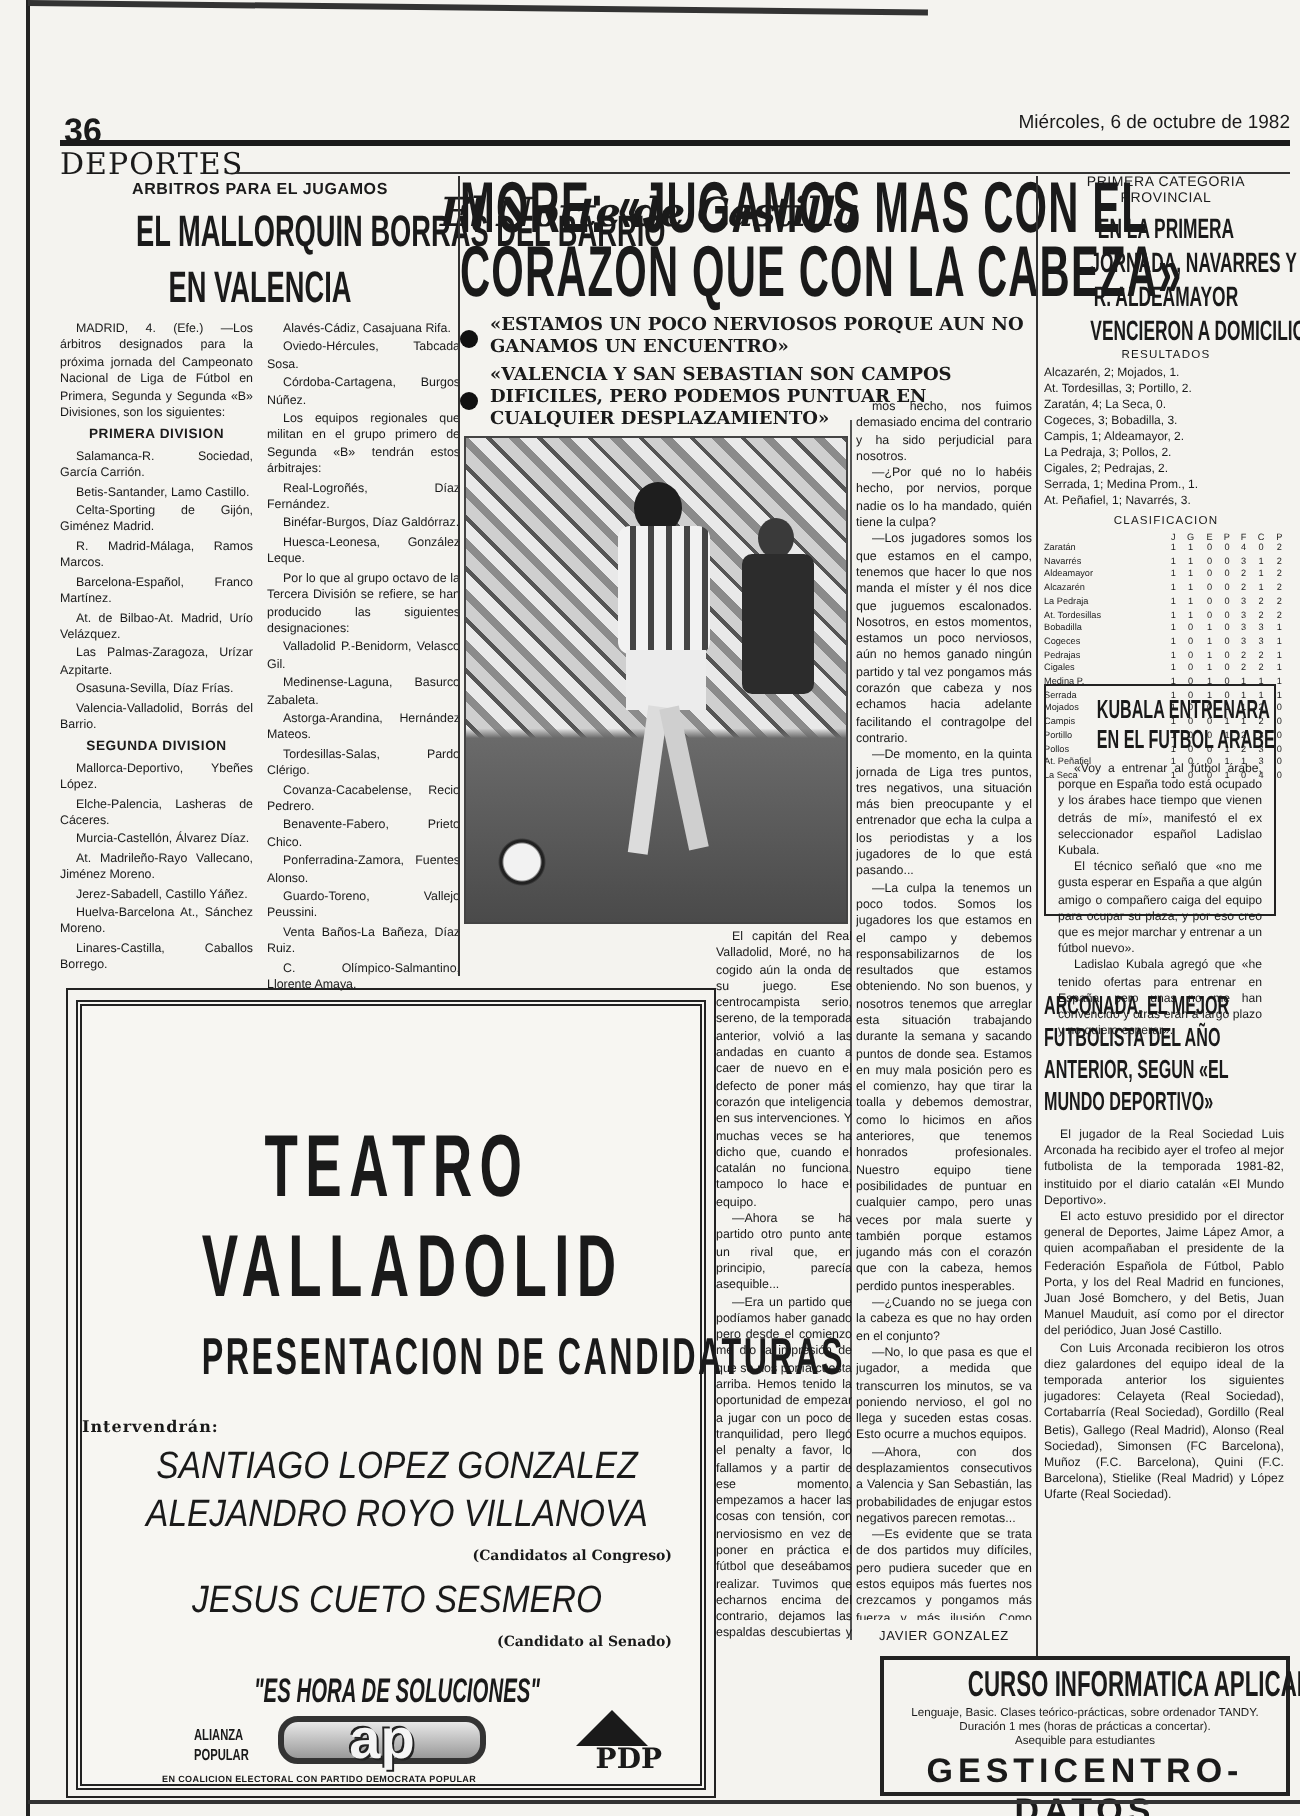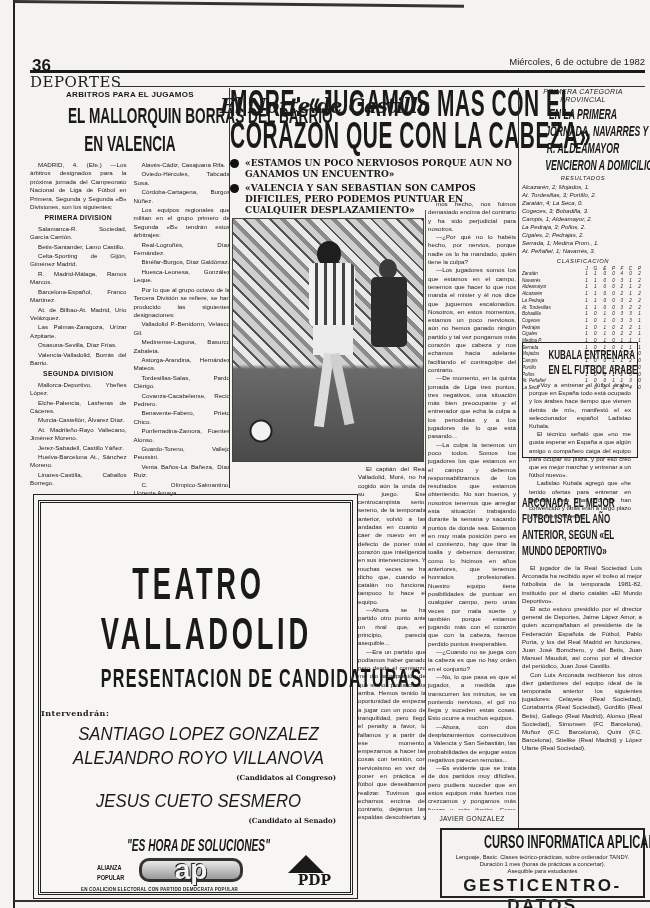--- a/index.html
+++ b/index.html
@@ -26,21 +26,21 @@
   .two-col { display: flex; gap: 7px; margin-top: 6px; }
   .two-col > div { flex: 1; font-size: 6.2px; line-height: 8.4px; text-align: justify; }
   .two-col p { text-indent: 8px; margin-bottom: 1px; }
   .subhead { text-align: center; font-weight: bold; font-size: 6.8px; margin: 3px 0 2px; letter-spacing: 0.3px; }
 
   
   .col-main { position: absolute; left: 230px; top: 88px; width: 288px; }
   .vrule-main { position: absolute; left: 229px; top: 88px; width: 1px; height: 400px; background: #333; }
   .h-main { font-family: "Liberation Sans", sans-serif; font-weight: bold; font-size: 36px; line-height: 32px; transform: scaleX(0.58); transform-origin: left; white-space: nowrap; width: 500px; letter-spacing: 1px; }
   .bullets { margin-top: 6px; }
-  .bullet { display: flex; gap: 6px; font-family: "DejaVu Serif", serif; font-weight: bold; font-size: 9px; line-height: 11px; margin-bottom: 3px; }
+  .bullet { display: flex; gap: 6px; font-family: "DejaVu Serif", serif; font-weight: bold; font-size: 9px; line-height: 11px; margin-bottom: 3px; align-items: center; }
   .dot { width: 9px; height: 9px; background: #111; border-radius: 50%; flex: 0 0 9px; margin-top: 1px; }
   .photo { position: absolute; left: 232px; top: 218px; width: 192px; height: 244px; overflow: hidden; border: 1px solid #444;
     background:
       radial-gradient(circle at 28px 212px, #f2f2f2 0 9px, #222 10px 11px, transparent 12px),
       linear-gradient(180deg, transparent 0 60%, #6a6a6a 62%, #4a4a4a 100%),
       repeating-linear-gradient(45deg, #cfcfcf 0 6px, #8b8b8b 6px 10px, #e9e9e9 10px 16px, #555 16px 18px);
   }
   .player { position: absolute; left: 72px; top: 22px; width: 60px; height: 196px; }
   .player .head { position: absolute; left: 12px; top: 0; width: 24px; height: 26px; background: #1e1e1e; border-radius: 50%; }
   .player .shirt { position: absolute; left: 4px; top: 22px; width: 46px; height: 64px; background: repeating-linear-gradient(90deg, #f2f2f2 0 6px, #444 6px 9px); border-radius: 6px; }
@@ -74,21 +74,21 @@
   .role1 { top: 270px; } .role2 { top: 313px; }
   .slogan { position: absolute; left: 0; top: 333px; width: 315px; text-align: center; font-weight: bold; font-style: italic; font-size: 17px; transform: scaleX(0.6); transform-origin: center; white-space: nowrap; }
   .ap-logo { position: absolute; left: 98px; top: 355px; width: 104px; height: 24px; border: 3px solid #333; border-radius: 10px; background: linear-gradient(180deg, #e8e8e8, #999); display: flex; align-items: center; justify-content: center; font-weight: bold; font-size: 28px; color: #f4f4f4; text-shadow: 1px 1px 0 #222, -1px -1px 0 #222; }
   .alianza { position: absolute; left: 56px; top: 360px; font-weight: bold; font-size: 8px; line-height: 10px; transform: scaleX(0.7); transform-origin: left; }
   .pdp { position: absolute; left: 240px; top: 352px; width: 50px; text-align: right; }
   .pdp .arrow { width: 0; height: 0; margin: 0 auto; border-left: 18px solid transparent; border-right: 18px solid transparent; border-bottom: 18px solid #1a1a1a; }
   .pdp .name { font-family: "DejaVu Serif", serif; font-weight: bold; font-size: 14px; line-height: 14px; }
   .ap-footer { position: absolute; left: 40px; top: 384px; font-size: 4.5px; font-weight: bold; letter-spacing: 0.2px; }
 
   
-  .col-right { position: absolute; left: 522px; top: 88px; width: 122px; font-style: italic; }
+  .col-right { position: absolute; left: 522px; top: 88px; width: 122px; }
   .rk { text-align: center; font-size: 7px; line-height: 8px; letter-spacing: 0.3px; }
   .h-right { font-size: 14px; line-height: 14px; margin-top: 3px; }
   .small-c { text-align: center; font-size: 5.8px; letter-spacing: 0.6px; margin-top: 3px; }
   .results { font-size: 6px; line-height: 8px; margin-top: 2px; }
   table.class { width: 100%; border-collapse: collapse; font-size: 4.6px; margin-top: 2px; }
   table.class th { font-weight: normal; text-align: center; padding: 0; }
   table.class td { padding: 0; line-height: 6.7px; text-align: center; }
   table.class td.team { text-align: left; width: 50%; white-space: nowrap; overflow: hidden; }
   .box-kubala { position: absolute; left: 522px; top: 342px; width: 116px; height: 116px; border: 1px solid #222; padding: 4px 6px; }
   .h-kubala { font-size: 13px; line-height: 15px; }

